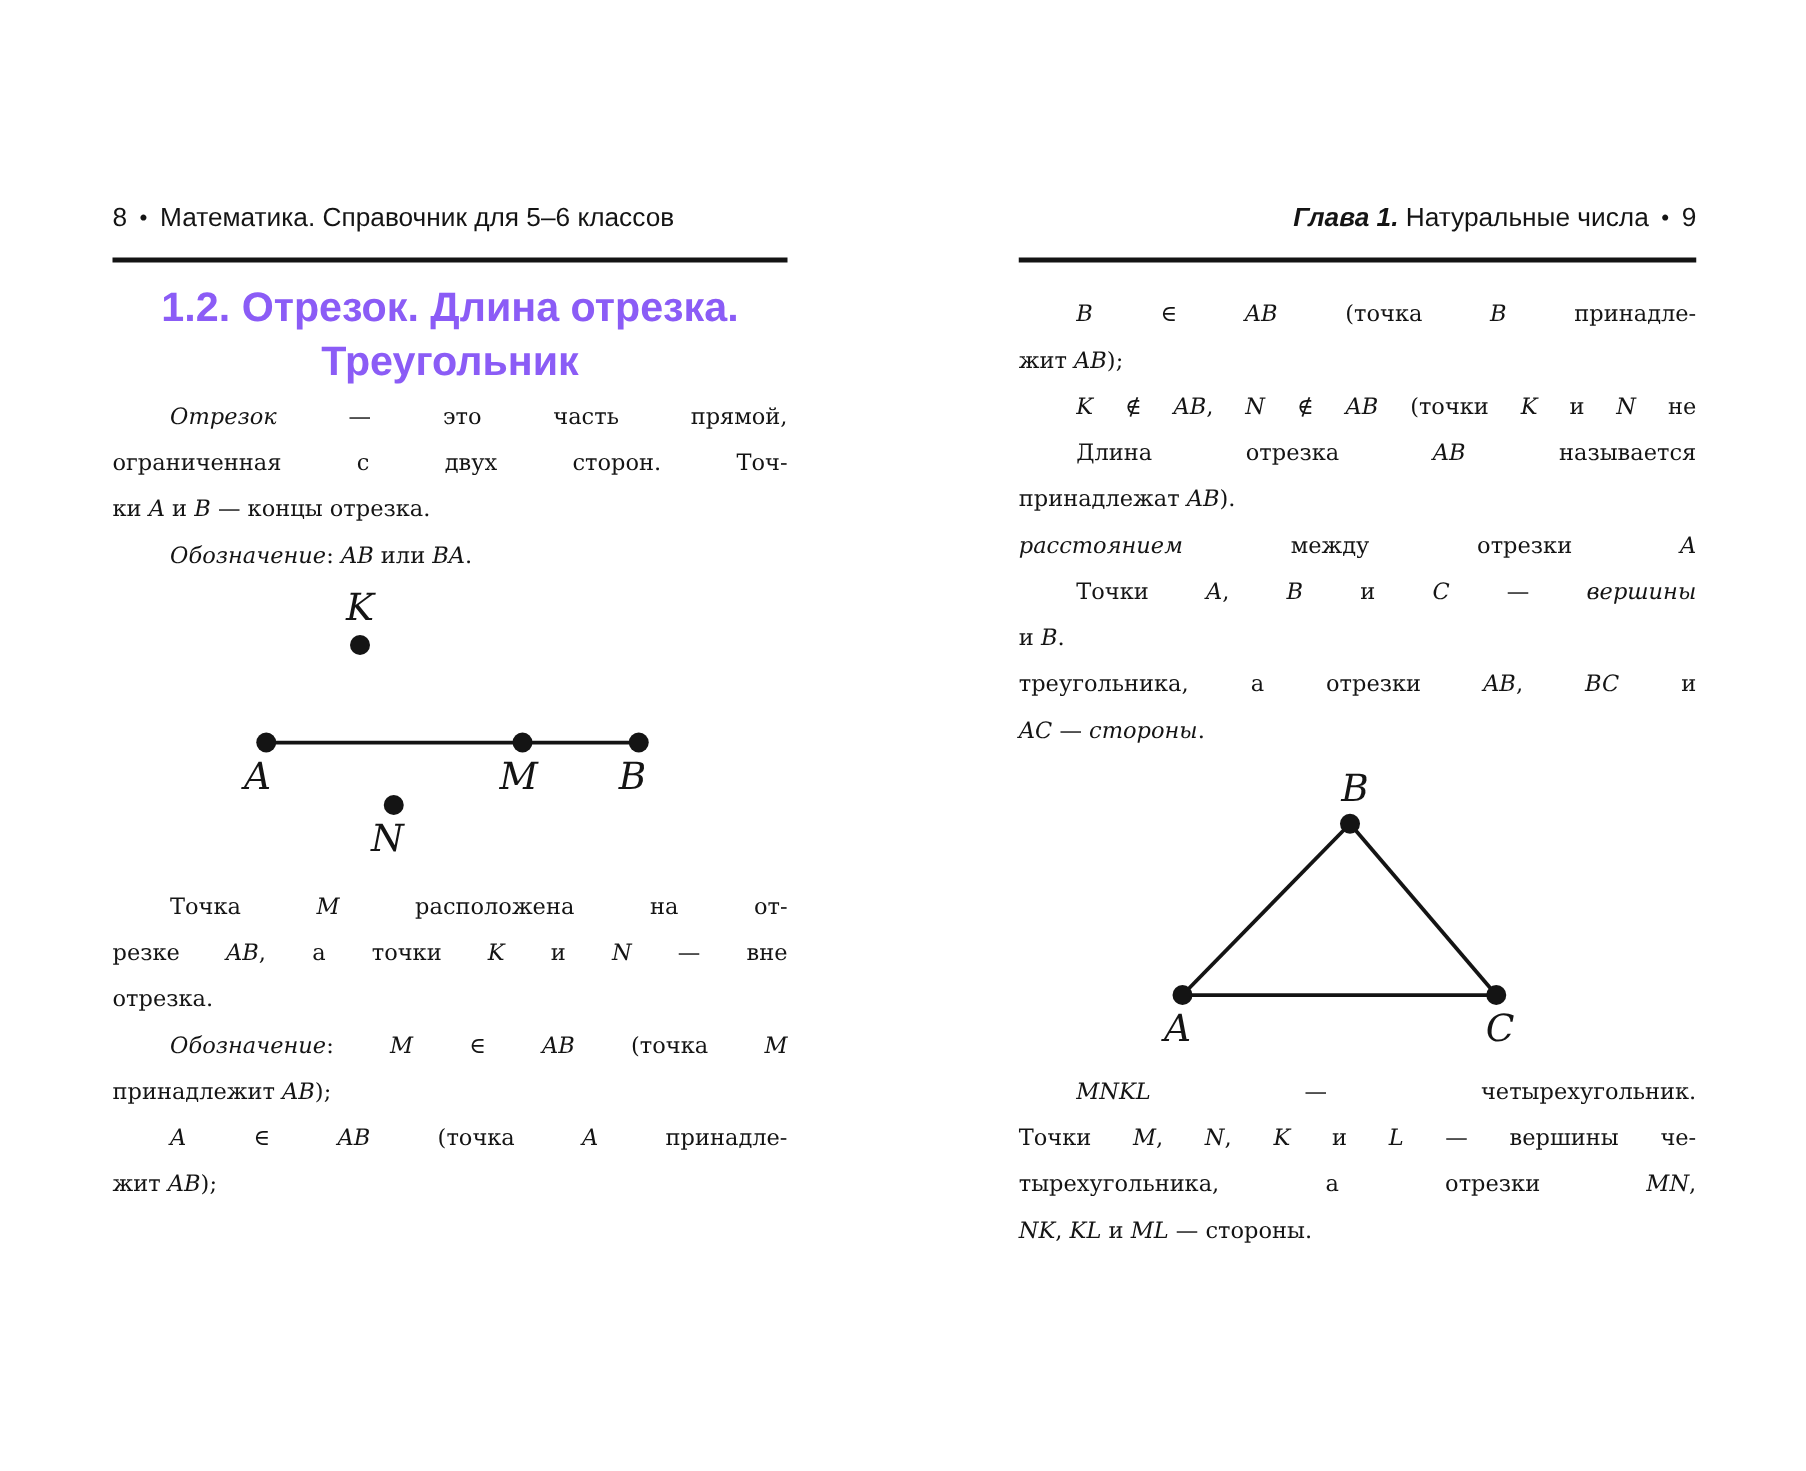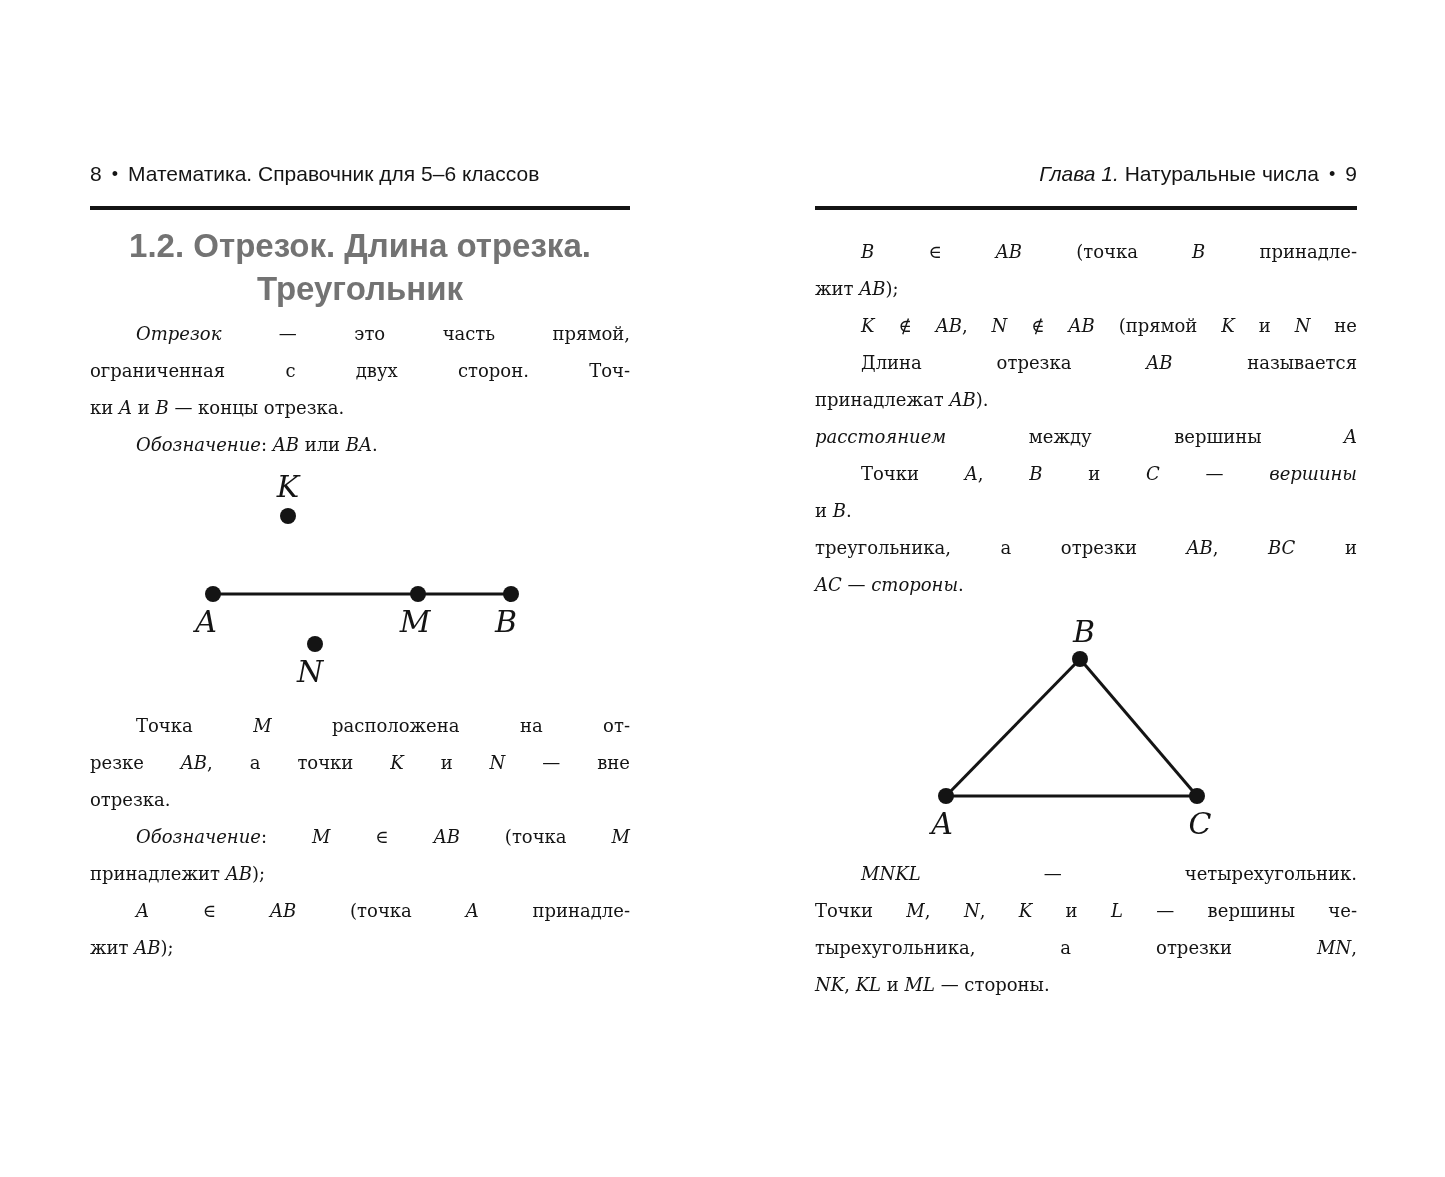--- a/index.html
+++ b/index.html
@@ -17,29 +17,29 @@
 
   .pg-header {
     position: absolute; top: 0; left: 0; right: 0;
     font-family: "Liberation Sans", sans-serif;
     font-size: 21px; line-height: 28px;
     color: #141414;
     white-space: nowrap;
   }
   .pg-header.rt { text-align: right; }
   .pg-header .blt { font-size: 18px; padding: 0 10px; vertical-align: 1px; }
-  .pg-header .chap { font-weight: normal; font-style: italic; }
+  .pg-header .chap { font-weight: bold; font-style: italic; }
 
   .rule { position: absolute; top: 46px; left: 0; right: 0; height: 4px; background: #141414; }
 
   .sec-title {
     position: absolute; top: 64px; left: 0; right: 0; margin: 0;
     font-family: "Liberation Sans", sans-serif;
     font-weight: bold; font-size: 33px; line-height: 43px;
-    text-align: center; color: #737373;
+    text-align: center; color: #8b5cf6;
   }
 
   .txt { position: absolute; left: 0; right: 0; }
   .tl {
     height: 37px; line-height: 37px;
     font-size: 18px;
     text-align: justify; text-align-last: justify;
     white-space: nowrap;
   }
   .tl.ind  { text-indent: 46px; }
@@ -110,24 +110,24 @@
 
     <div class="pg-header rt">
       <span class="chap">Глава 1.</span>
       <span>Натуральные числа</span><span class="blt">•</span><span>9</span>
     </div>
     <div class="rule"></div>
 
     <div class="txt" style="top:73px">
         <div class="tl ind"><span class="it">B</span><span> ∈ </span><span class="it">AB</span><span> (точка </span><span class="it">B</span><span> принадле-</span></div>
         <div class="tl last"><span>жит </span><span class="it">AB</span><span>);</span></div>
-        <div class="tl ind"><span class="it">K</span><span> ∉ </span><span class="it">AB</span><span>, </span><span class="it">N</span><span> ∉ </span><span class="it">AB</span><span> (прямой </span><span class="it">K</span><span> и </span><span class="it">N</span><span> не</span></div>
+        <div class="tl ind"><span class="it">K</span><span> ∉ </span><span class="it">AB</span><span>, </span><span class="it">N</span><span> ∉ </span><span class="it">AB</span><span> (точки </span><span class="it">K</span><span> и </span><span class="it">N</span><span> не</span></div>
         <div class="tl ind"><span>Длина отрезка </span><span class="it">AB</span><span> называется</span></div>
         <div class="tl last"><span>принадлежат </span><span class="it">AB</span><span>).</span></div>
-        <div class="tl"><span class="it">расстоянием</span><span> между вершины </span><span class="it">A</span></div>
+        <div class="tl"><span class="it">расстоянием</span><span> между отрезки </span><span class="it">A</span></div>
         <div class="tl ind"><span>Точки </span><span class="it">A</span><span>, </span><span class="it">B</span><span> и </span><span class="it">C</span><span> — </span><span class="it">вершины</span></div>
         <div class="tl last"><span>и </span><span class="it">B</span><span>.</span></div>
         <div class="tl"><span>треугольника, а отрезки </span><span class="it">AB</span><span>, </span><span class="it">BC</span><span> и</span></div>
         <div class="tl last"><span class="it">AC</span><span> — </span><span class="it">стороны</span><span>.</span></div>
       </div>
 
     <div class="diagram" style="top:455px; width:542px; height:235px;">
       <svg width="542" height="235" viewBox="0 0 542 235">
         <line x1="265" y1="44" x2="131" y2="181" stroke="#141414" stroke-width="3"></line>
         <line x1="265" y1="44" x2="382" y2="181" stroke="#141414" stroke-width="3"></line>

